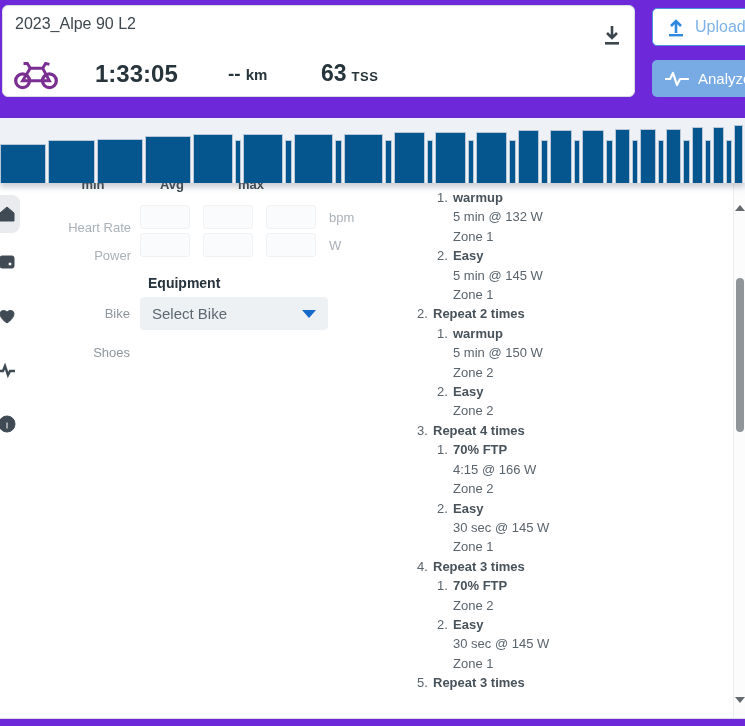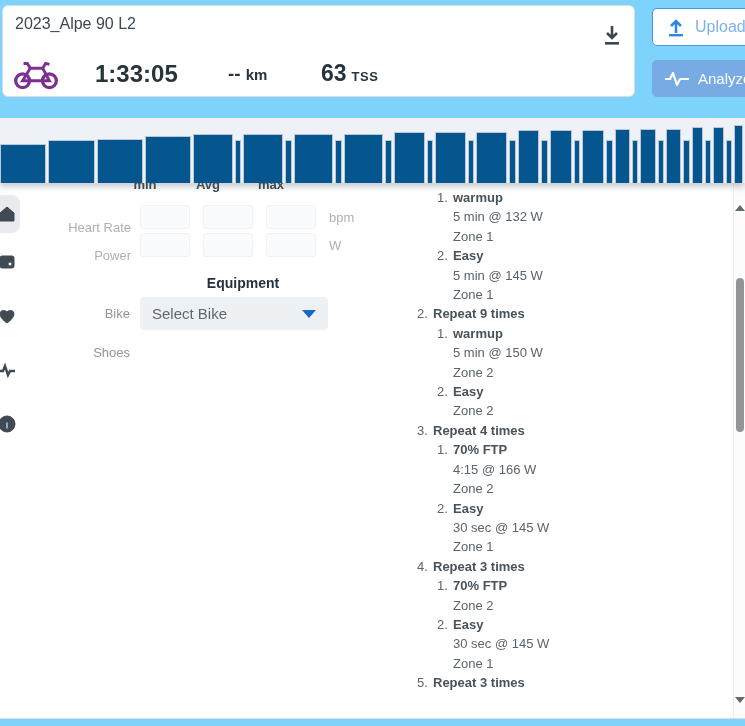--- a/index.html
+++ b/index.html
@@ -1,18 +1,18 @@
 <!DOCTYPE html>
 <html><head>
 <meta charset="utf-8">
 <style>
   * { margin:0; padding:0; box-sizing:border-box; }
   html,body { width:745px; height:726px; overflow:hidden; background:#fff;
     font-family:"Liberation Sans", sans-serif; }
-  #app { position:relative; width:745px; height:726px; background:#7dd3fc; overflow:hidden; }
+  #app { position:relative; width:745px; height:726px; background:#6d28d9; overflow:hidden; }
 
   
   .header-card { position:absolute; left:2px; top:5px; width:633px; height:92px;
     background:#fff; border:1px solid #d8dde2; border-radius:6px; }
   .wo-title { position:absolute; left:12px; top:9px; font-size:16px; color:#3d474d; }
   .dl-btn { position:absolute; left:596px; top:18px; width:26px; height:26px;
     background:none; border:none; cursor:pointer; }
   .stats { position:absolute; left:0; top:48px; width:100%; height:40px; }
   .bike-ic { position:absolute; left:10px; top:4px; }
   .stat-duration { position:absolute; left:92px; top:6px; font-size:24px; font-weight:bold; color:#27343c; }
@@ -47,32 +47,32 @@
 
   
   .rail { position:absolute; left:0; top:0; width:22px; height:300px; }
   .rail-tab { position:absolute; left:-16px; width:36px; height:38px; border-radius:8px;
     display:flex; align-items:center; justify-content:flex-end; padding-right:4px; cursor:pointer; }
   .rail-tab.sel { background:#e9ebee; }
   .rail-ic { fill:#3f4a54; stroke:#3f4a54; }
 
   
   .mam-clip { position:absolute; left:0; top:0; width:410px; height:14px; overflow:hidden; }
-  .mam-row { display:flex; padding-left:120px; transform:translateY(-6px);
-    font-size:13px; font-weight:bold; color:#39434b; }
+  .mam-row { display:flex; padding-left:68px; transform:translateY(-6px);
+    font-size:13px; font-weight:bold; color:#39434b;gap:16px; }
   .mam-row span { width:50px; margin-right:13px; text-align:center; }
   .stat-grid-row { position:absolute; left:0; width:410px; height:24px; display:flex; align-items:center; }
   .stat-grid-row .rl { width:140px; text-align:right; padding-right:9px;
     font-size:13px; color:#aab1b7;margin-top:20px; }
   .stat-grid-row input { width:50px; height:24px; margin-right:13px;
     background:#fafbfc; border:1px solid #f0f2f4; border-radius:3px; }
   .stat-grid-row .un { font-size:13px; color:#aab1b7; }
   .row-hr { top:22px; } .row-pw { top:50px; }
 
-  .equip-title { position:absolute; left:148px; top:92px; width:190px; text-align:center;
+  .equip-title { position:absolute; left:148px; top:92px; width:190px; text-align:left;
     font-size:14px; font-weight:bold; color:#26323c; }
   .equip-row { position:absolute; left:0; width:410px; height:33px; display:flex; align-items:center; }
   .equip-row .rl { width:140px; text-align:right; padding-right:10px; font-size:13px; color:#8d969c; }
   .equip-row .sel { width:188px; height:33px; background:#eef1f4; border-radius:4px;
     display:flex; align-items:center; padding:0 12px; cursor:pointer; }
   .equip-row .sel .sv { flex:1; font-size:15px; color:#5d6770; }
   .caret { width:0; height:0; border-left:7px solid transparent; border-right:7px solid transparent;
     border-top:8px solid #1668c9; }
   .row-bike { top:114px; } .row-shoes { top:153px; }
 
@@ -247,21 +247,21 @@
       <span class="rl">Shoes</span>
     </div>
 
     <div class="ws-list">
         <div class="ws-row lvl2"><span class="ws-num">1.</span><span class="ws-name">warmup</span></div>
         <div class="ws-detail lvl2">5 min @ 132 W</div>
         <div class="ws-detail lvl2">Zone 1</div>
         <div class="ws-row lvl2"><span class="ws-num">2.</span><span class="ws-name">Easy</span></div>
         <div class="ws-detail lvl2">5 min @ 145 W</div>
         <div class="ws-detail lvl2">Zone 1</div>
-        <div class="ws-row lvl1"><span class="ws-num">2.</span><span class="ws-name">Repeat 9 times</span></div>
+        <div class="ws-row lvl1"><span class="ws-num">2.</span><span class="ws-name">Repeat 2 times</span></div>
         <div class="ws-row lvl2"><span class="ws-num">1.</span><span class="ws-name">warmup</span></div>
         <div class="ws-detail lvl2">5 min @ 150 W</div>
         <div class="ws-detail lvl2">Zone 2</div>
         <div class="ws-row lvl2"><span class="ws-num">2.</span><span class="ws-name">Easy</span></div>
         <div class="ws-detail lvl2">Zone 2</div>
         <div class="ws-row lvl1"><span class="ws-num">3.</span><span class="ws-name">Repeat 4 times</span></div>
         <div class="ws-row lvl2"><span class="ws-num">1.</span><span class="ws-name">70% FTP</span></div>
         <div class="ws-detail lvl2">4:15 @ 166 W</div>
         <div class="ws-detail lvl2">Zone 2</div>
         <div class="ws-row lvl2"><span class="ws-num">2.</span><span class="ws-name">Easy</span></div>

